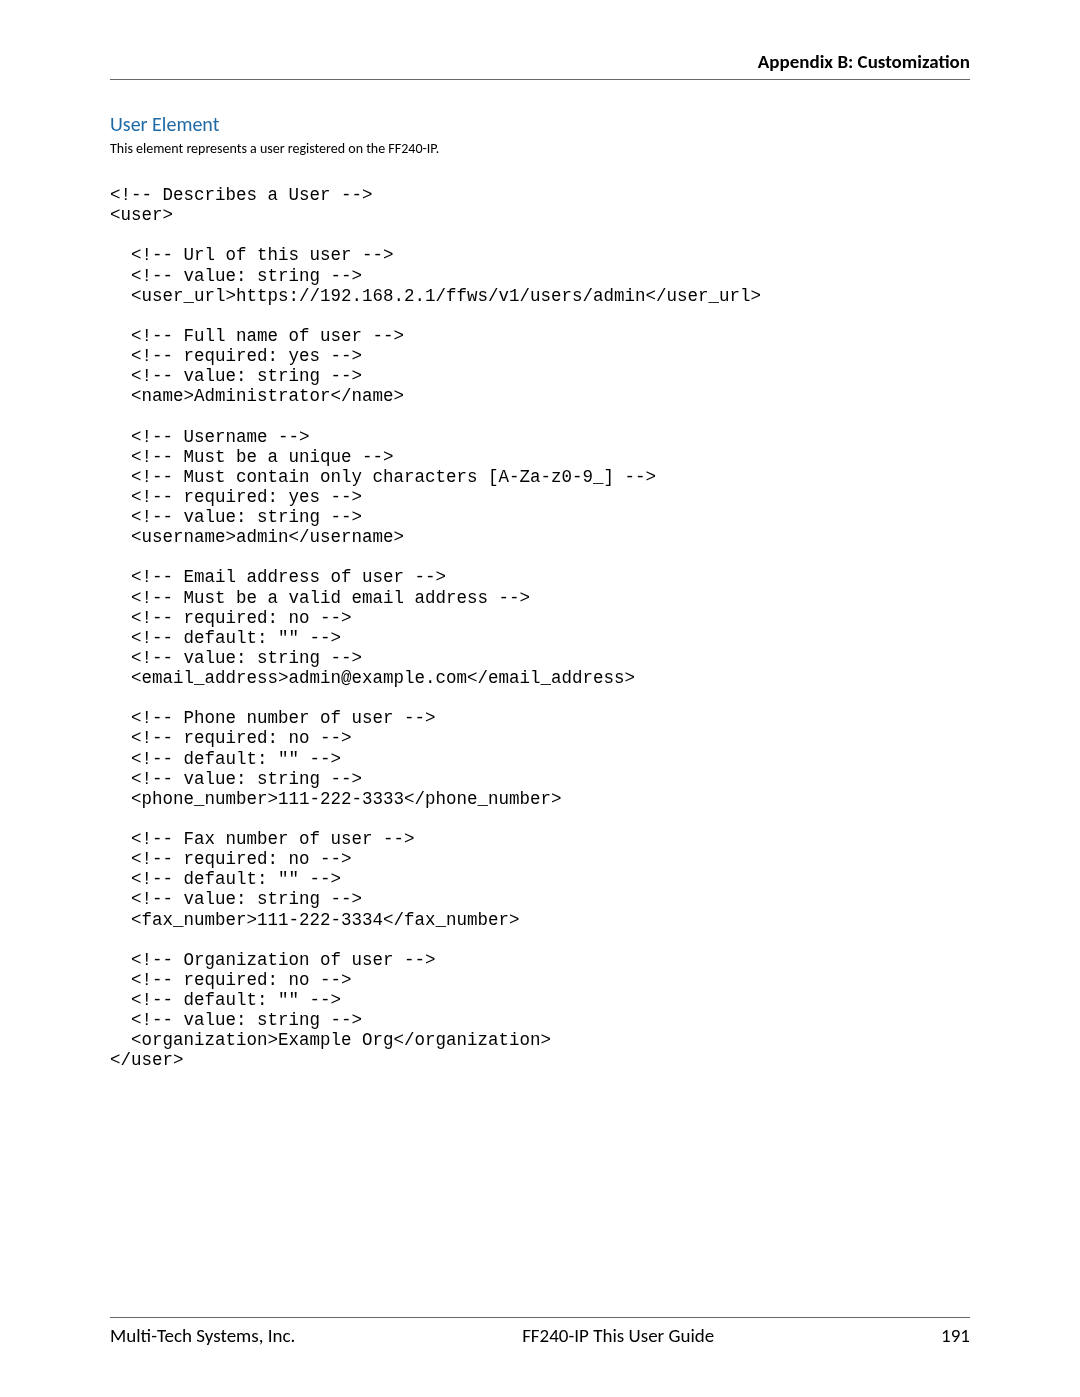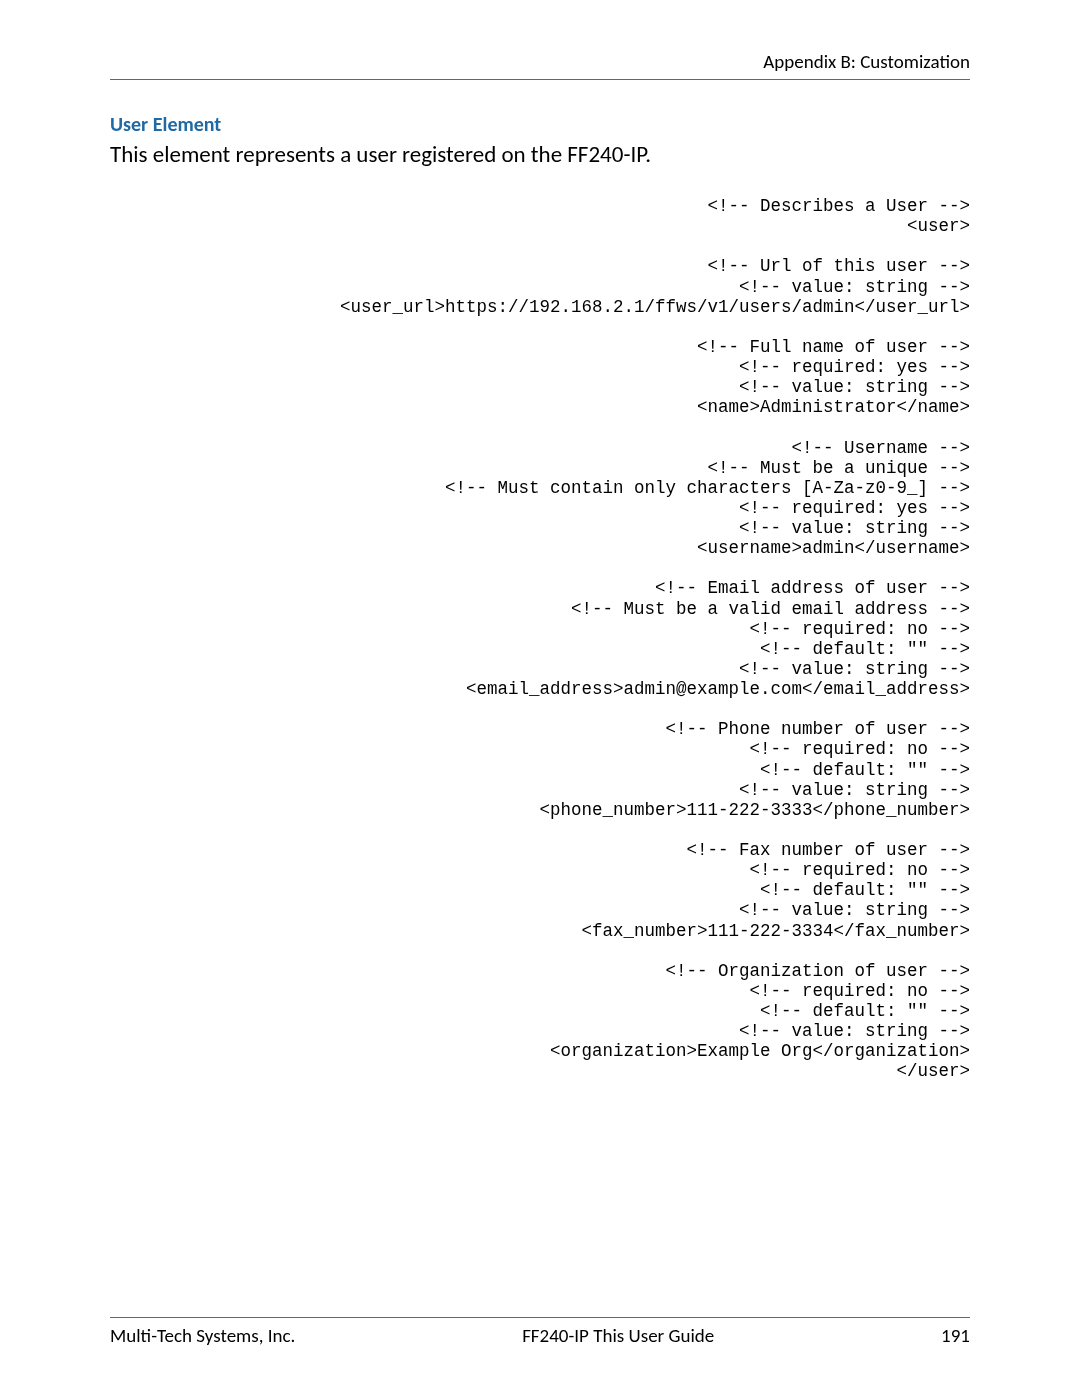--- a/index.html
+++ b/index.html
@@ -14,45 +14,45 @@
     box-sizing: border-box;
     padding: 50px 110px 40px 110px;
     width: 1080px;
     min-height: 1397px;
     position: relative;
   }
   .running-head {
     text-align: right;
     font-size: 19px;
     color: #000;
+    font-weight: bold;
   }
   hr.rule {
     border: none;
     border-top: 1px solid #666;
     margin: 6px 0 32px 0;
   }
   .section-title {
     color: #1f6aa5;
-    font-weight: bold;
+    font-weight: normal;
     font-size: 20px;
     margin-bottom: 4px;
   }
   .intro {
-    font-size: 23px;
+    font-size: 14px;
     margin: 0 0 28px 0;
     color: #000;
   }
   pre.code {
     font-family: "Courier New", Courier, monospace;
     font-size: 17.5px;
     line-height: 1.15;
     white-space: pre;
     margin: 0;
     color: #000;
-    text-align: right;
   }
   .footer {
     position: absolute;
     left: 110px;
     right: 110px;
     bottom: 50px;
   }
   .footer hr {
     border: none;
     border-top: 1px solid #666;

